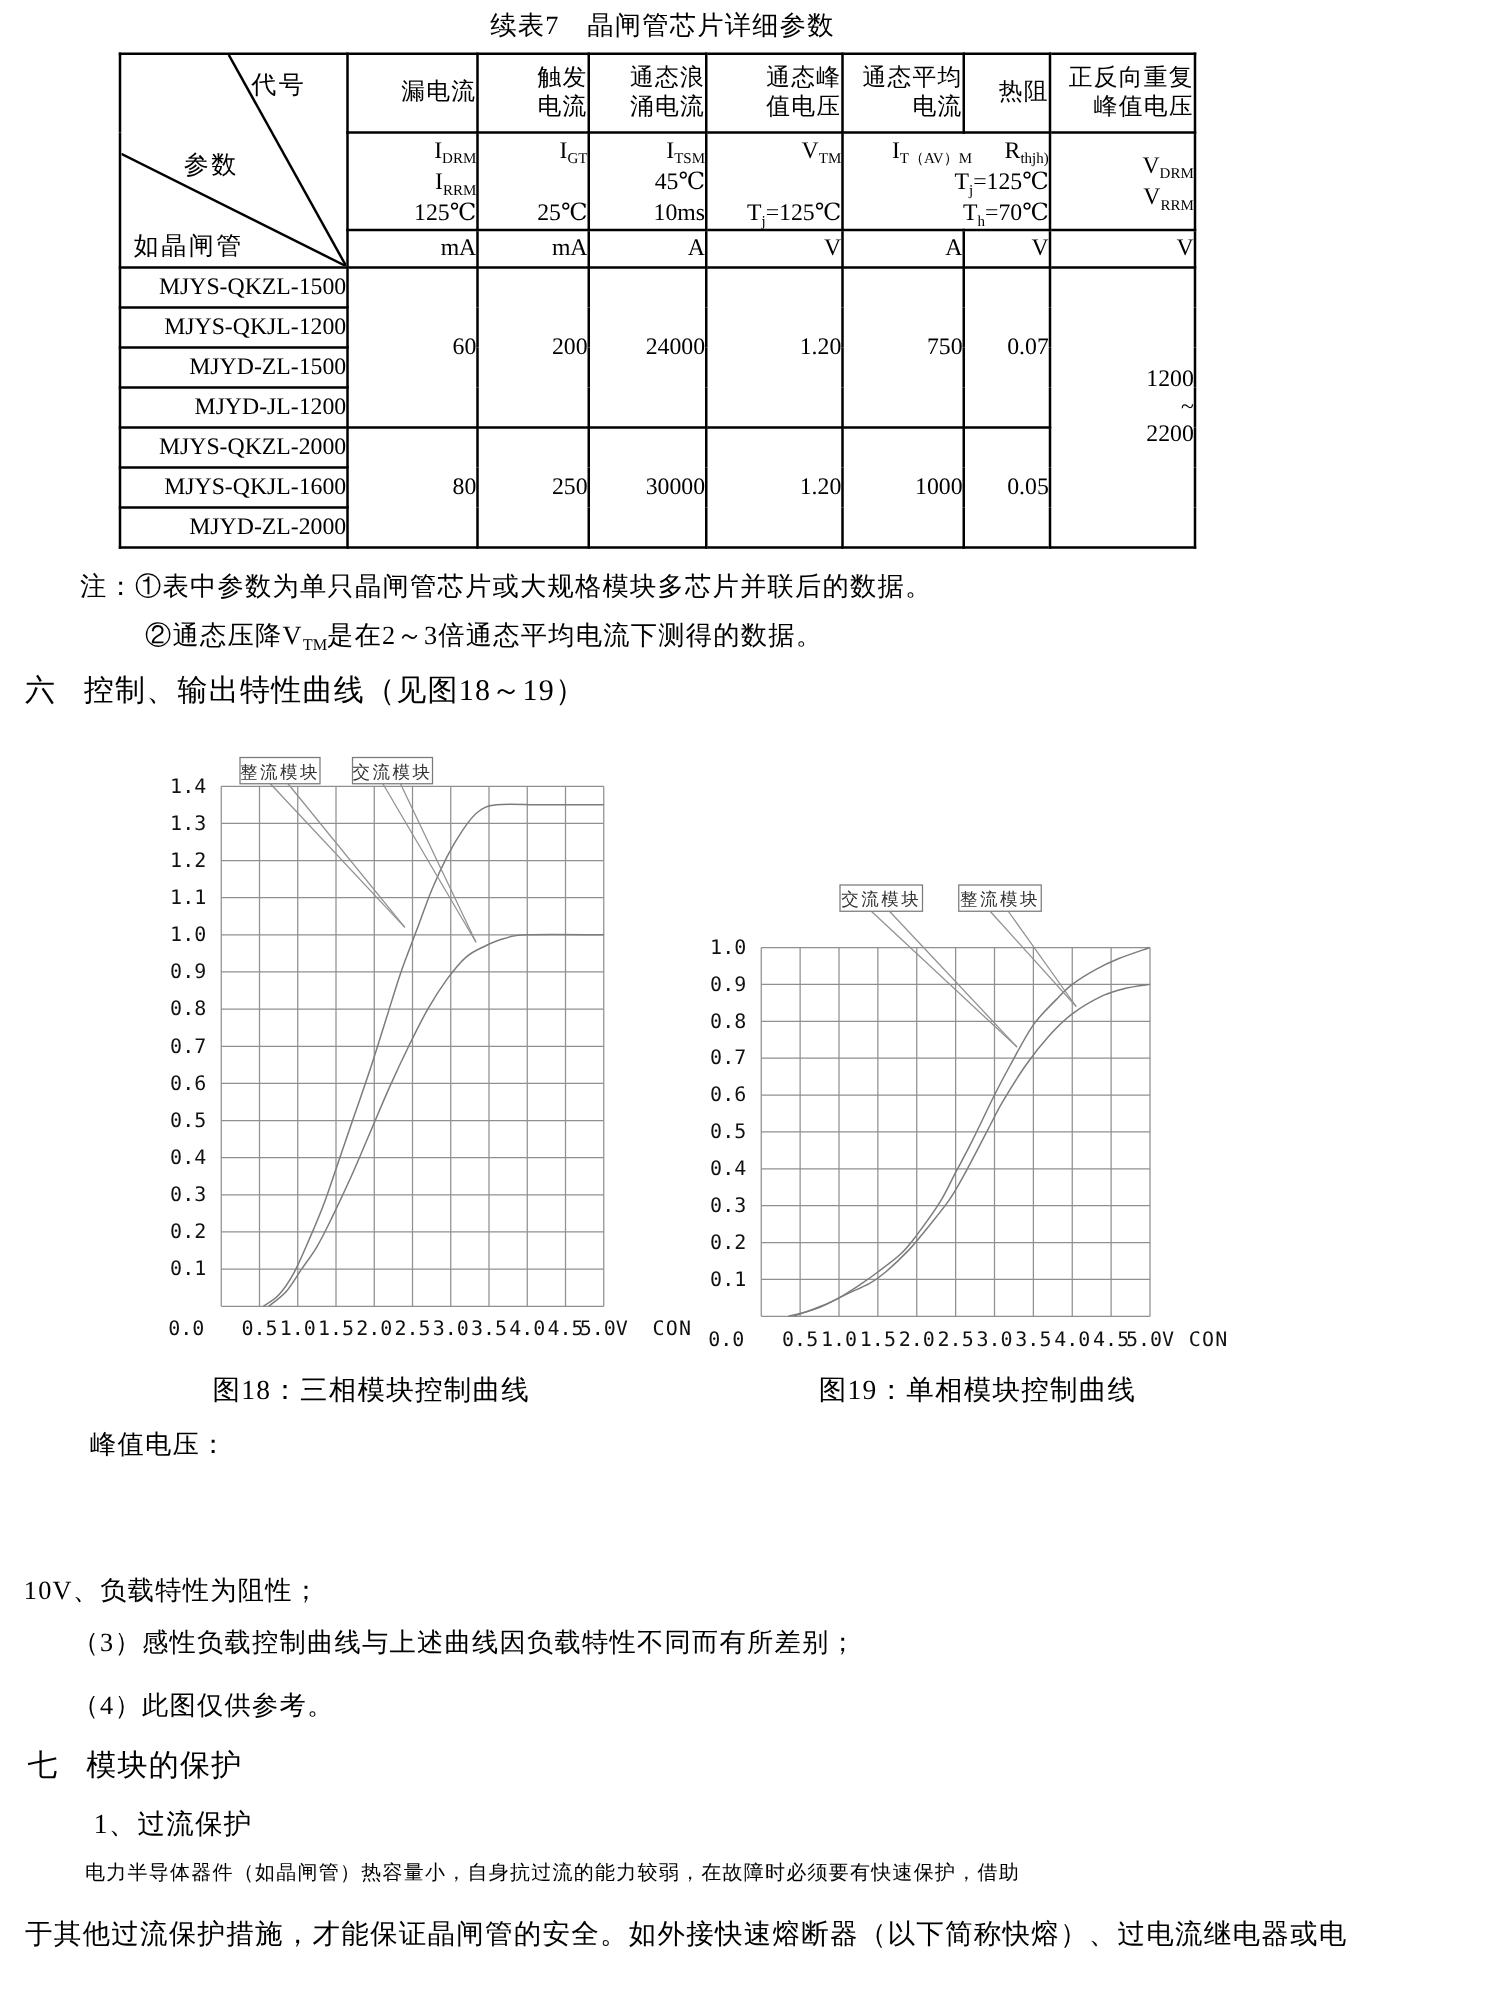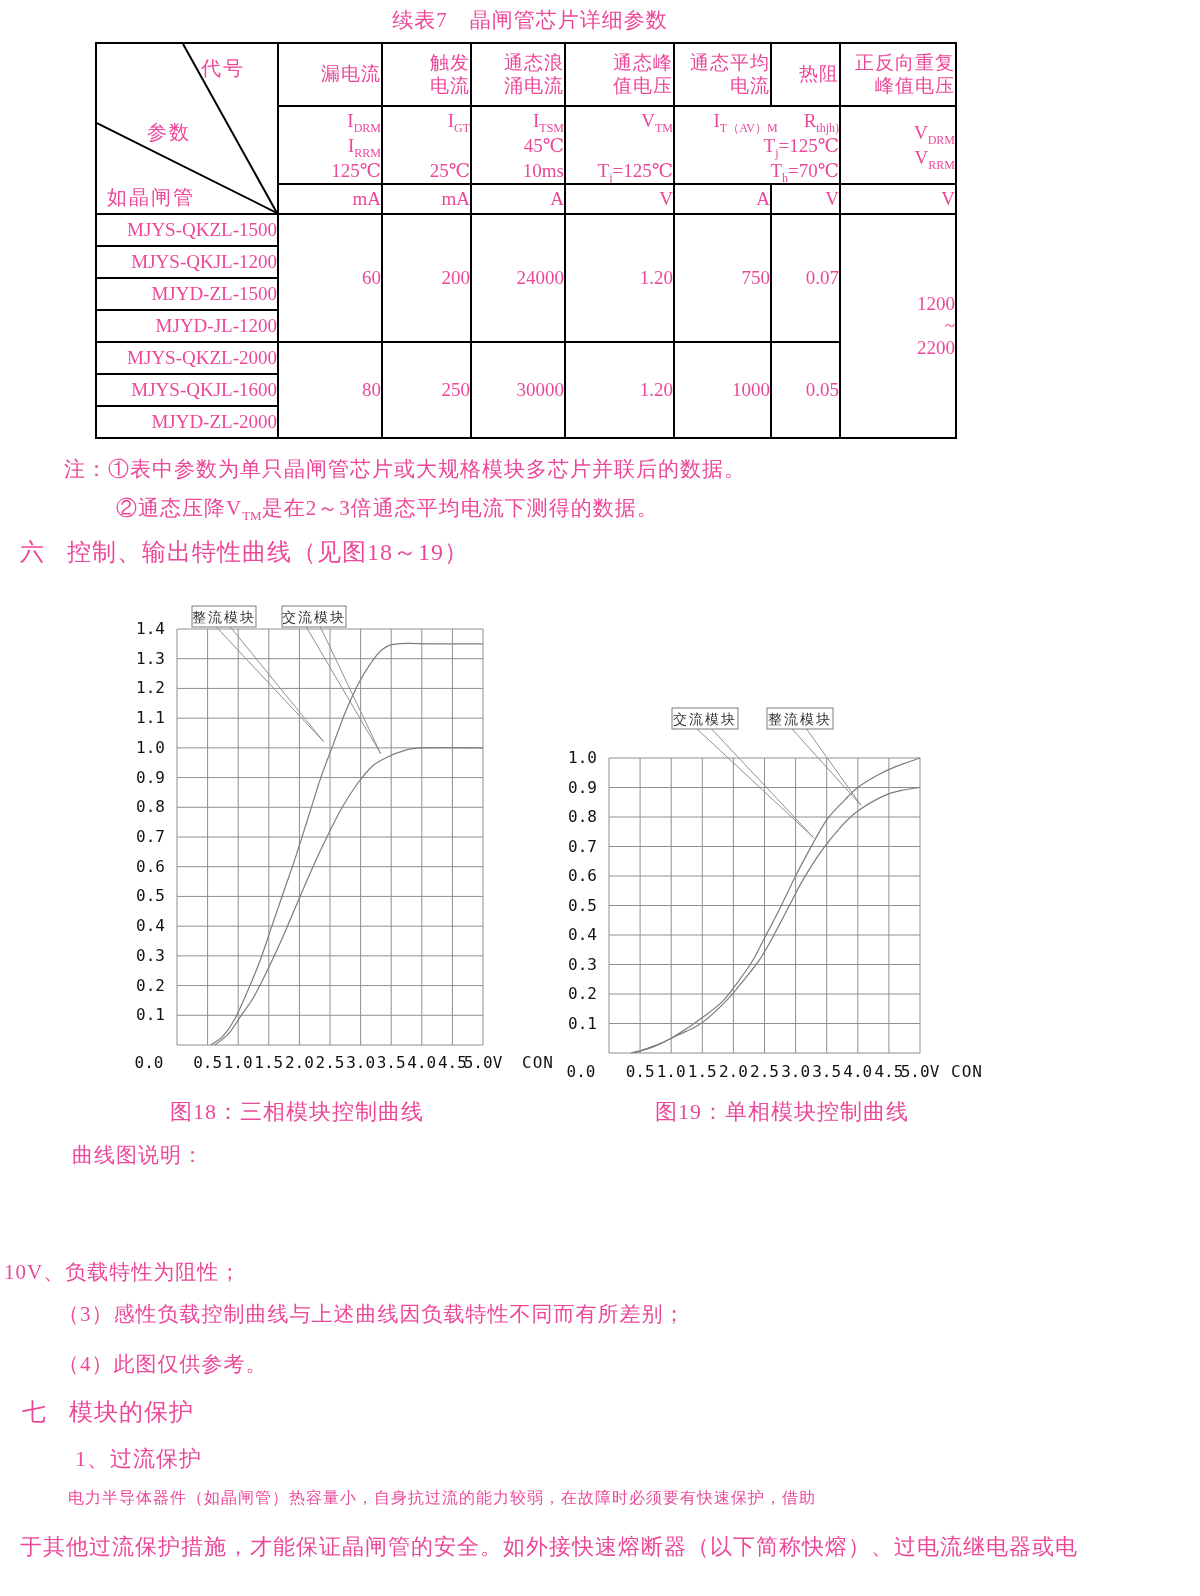--- a/index.html
+++ b/index.html
@@ -1,17 +1,17 @@
 <!DOCTYPE html>
 <html><head>
 <meta charset="utf-8">
 <style>
   html,body{margin:0;padding:0;background:#fff;}
   #page{position:relative;width:1200px;height:1596px;background:#ffffff;
-        font-family:"Liberation Serif","DejaVu Serif",serif;color:#ec4899;overflow:hidden;}
+        font-family:"Liberation Serif","DejaVu Serif",serif;color:#000000;overflow:hidden;}
   .abs{position:absolute;}
   
   #doc-title{left:0;top:6px;width:1060px;text-align:center;font-size:21px;letter-spacing:1px;}
   
   table.params{border-collapse:collapse;table-layout:fixed;}
   table.params td{border:2px solid #000;text-align:right;vertical-align:middle;
                   padding:0;font-size:19px;line-height:1.2;overflow:hidden;}
   td.corner{position:relative;}
   td.corner .lbl{position:absolute;font-size:20px;letter-spacing:2px;white-space:nowrap;}
   td.corner svg{position:absolute;left:0;top:0;width:100%;height:100%;}
@@ -300,22 +300,22 @@
         <line x1="237.08" y1="43" x2="305.90999999999997" y2="119.20000000000002" stroke="#909090" stroke-width="1"></line>
         <line x1="251.6" y1="43" x2="305.90999999999997" y2="119.20000000000002" stroke="#909090" stroke-width="1"></line>
         <rect x="212" y="22" width="66" height="21" fill="#ffffff" stroke="#7a7a7a" stroke-width="1"></rect>
         <text x="245" y="38" text-anchor="middle" letter-spacing="2px" font-family="&quot;Liberation Serif&quot;,&quot;DejaVu Serif&quot;,serif" font-size="14px" fill="#333">整流模块</text>
       </svg>
   </div>
 
   <div class="abs caption" style="left:117px;top:1097px;width:360px">图18：三相模块控制曲线</div>
   <div class="abs caption" style="left:602px;top:1097px;width:360px">图19：单相模块控制曲线</div>
 
-  <div class="abs bodyline" style="left:72px;top:1141px">曲线图说明：</div>
-  <div class="abs bodyline" style="left:4px;top:1258px">10V、负载特性为阻性；</div>
+  <div class="abs bodyline" style="left:72px;top:1141px">峰值电压：</div>
+  <div class="abs bodyline" style="left:19px;top:1258px">10V、负载特性为阻性；</div>
   <div class="abs bodyline" style="left:58px;top:1300px">（3）感性负载控制曲线与上述曲线因负载特性不同而有所差别；</div>
   <div class="abs bodyline" style="left:58px;top:1350px">（4）此图仅供参考。</div>
 
   <div class="abs heading" style="left:22px;top:1396px">
     <span>七</span><span class="gap"></span><span>模块的保护</span>
   </div>
   <div class="abs bodyline" style="left:75px;top:1444px;font-size:22px">1、过流保护</div>
   <div class="abs bodyline" style="left:68px;top:1488px;font-size:16px">电力半导体器件（如晶闸管）热容量小，自身抗过流的能力较弱，在故障时必须要有快速保护，借助</div>
   <div class="abs bodyline" style="left:20px;top:1532px;font-size:22px">于其他过流保护措施，才能保证晶闸管的安全。如外接快速熔断器（以下简称快熔）、过电流继电器或电</div>
 

